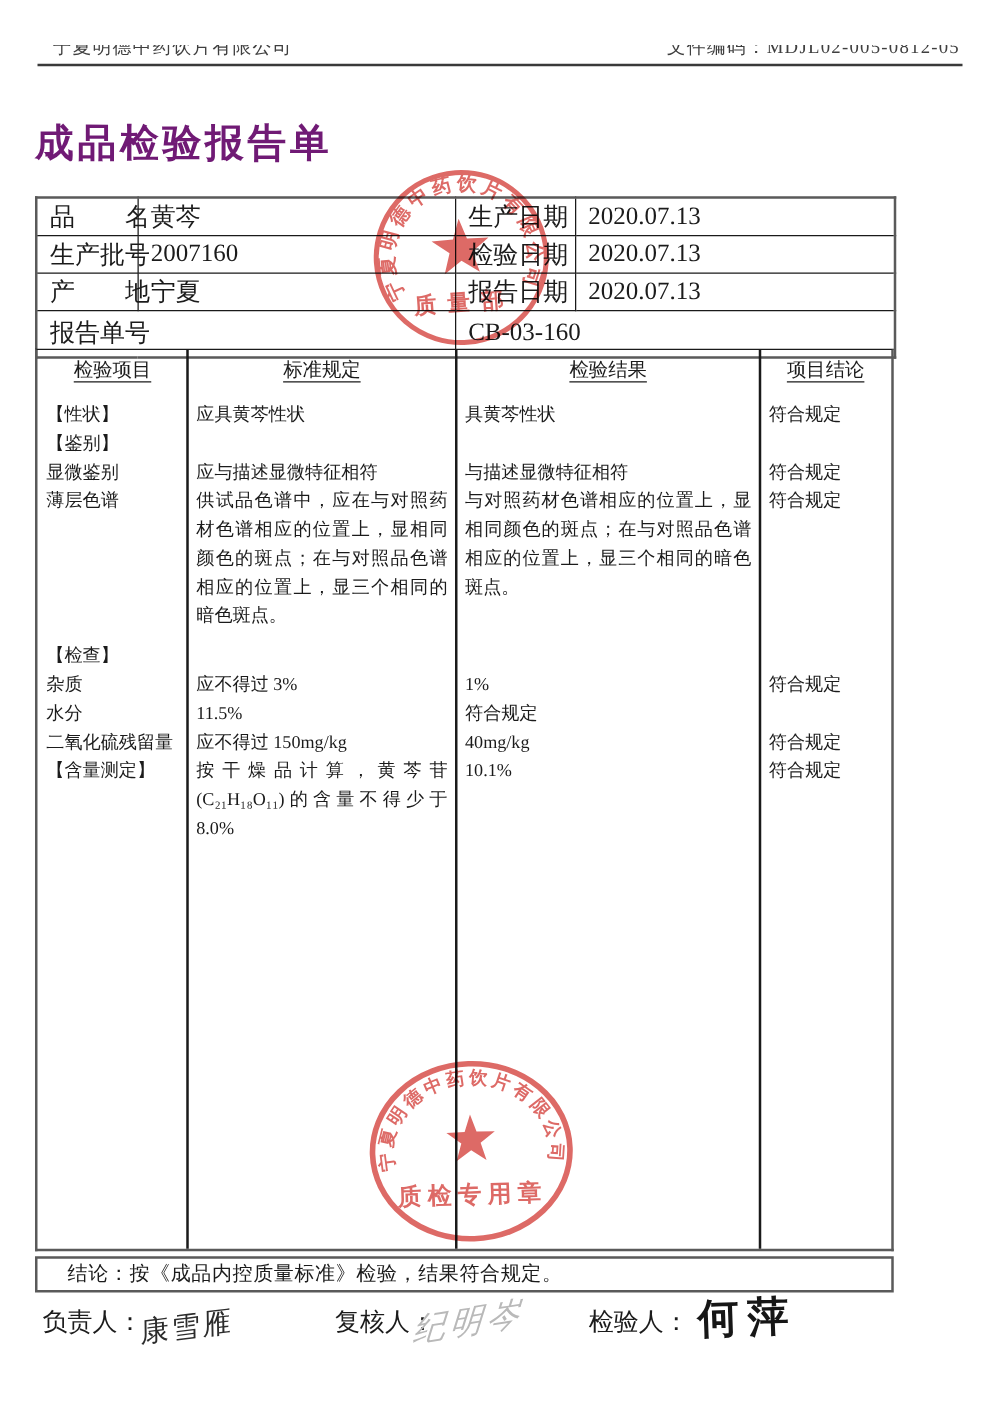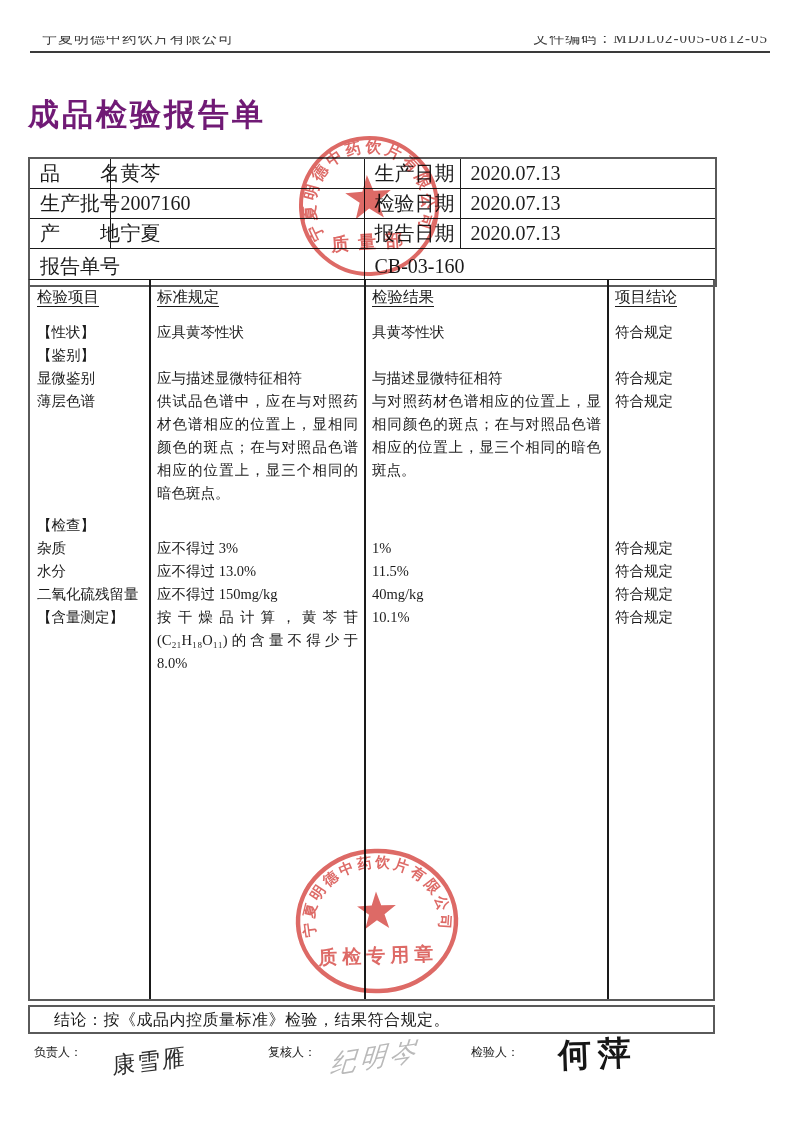--- a/index.html
+++ b/index.html
@@ -31,41 +31,41 @@
   table.info tr.rnrow td { height:38px; }
 
   
   .inspection { position:absolute; top:263px; left:28px; width:687px; height:722px;
                 border:2px solid #5a5a5a; border-top:1.5px solid #1a1a1a; }
   .vline { position:absolute; top:0; bottom:0; width:1.5px; background:#1a1a1a; }
   .vline.v1 { left:119px; } .vline.v2 { left:334px; } .vline.v3 { left:577px; }
   .igrid { position:relative; display:grid; grid-template-columns:120px 215px 243px 1fr;
            font-size:14.5px; line-height:23px; }
   .igrid .cell { padding:0 7px; }
-  .ihead .cell { padding-top:5px; padding-bottom:13px; font-size:15.5px; }
+  .ihead .cell { text-align:center; padding-top:5px; padding-bottom:13px; font-size:15.5px; }
   .ihead .cell span { text-decoration:underline; text-underline-offset:4px; }
   .just { text-align:justify; text-justify:inter-character; }
   .gap-above .cell { padding-top:9px; }
 
   
   .stamp { position:absolute; opacity:.86; mix-blend-mode:multiply; color:var(--stamp_red); }
   .stamp svg { display:block; }
   .stamp text { font-family:"Liberation Sans","DejaVu Sans",sans-serif; font-weight:bold;
                 fill:currentColor; }
   .stamp-top { left:296px; top:117px; transform:rotate(-4deg); }
   .stamp-bottom { left:294px; top:832px; transform:rotate(-2deg); }
 
   
   .conclusion { position:absolute; top:989px; left:28px; width:687px; height:29px;
                 border:2px solid #5a5a5a; font-size:16px; line-height:26px;
                 padding-left:24px; letter-spacing:.5px; }
 
   
   .sigrow { position:absolute; top:1022px; left:28px; width:730px; height:70px; }
-  .sigrow .lab { position:absolute; font-size:12px; top:6px;text-align:center; }
+  .sigrow .lab { position:absolute; font-size:20px; top:6px;text-align:center; }
   .lab.l1 { left:6px; } .lab.l2 { left:240px; } .lab.l3 { left:443px; }
   .sig { position:absolute; font-family:"Liberation Serif","DejaVu Serif",serif; white-space:nowrap; }
   .sig.s1 { left:84px; top:8px; font-size:23px; color:#2c2c2c;
             transform:rotate(-7deg) skewX(-6deg); letter-spacing:2px; }
   .sig.s2 { left:302px; top:2px; font-size:26px; color:#b9b9b9; font-style:italic;
             transform:rotate(-9deg) skewX(-14deg); letter-spacing:4px; }
   .sig.s3 { left:530px; top:-6px; font-size:33px; color:#161616; font-weight:600;
             transform:rotate(-2deg); letter-spacing:7px; }
 </style>
 </head>
@@ -160,21 +160,20 @@
       <div class="cell"></div>
     </div>
     <div class="igrid">
       <div class="cell">杂质</div>
       <div class="cell">应不得过 3%</div>
       <div class="cell">1%</div>
       <div class="cell">符合规定</div>
     </div>
     <div class="igrid">
       <div class="cell">水分</div>
-      <div class="cell">应不得过 13.0%</div>
       <div class="cell">11.5%</div>
       <div class="cell">符合规定</div>
     </div>
     <div class="igrid">
       <div class="cell">二氧化硫残留量</div>
       <div class="cell">应不得过 150mg/kg</div>
       <div class="cell">40mg/kg</div>
       <div class="cell">符合规定</div>
     </div>
     <div class="igrid">

